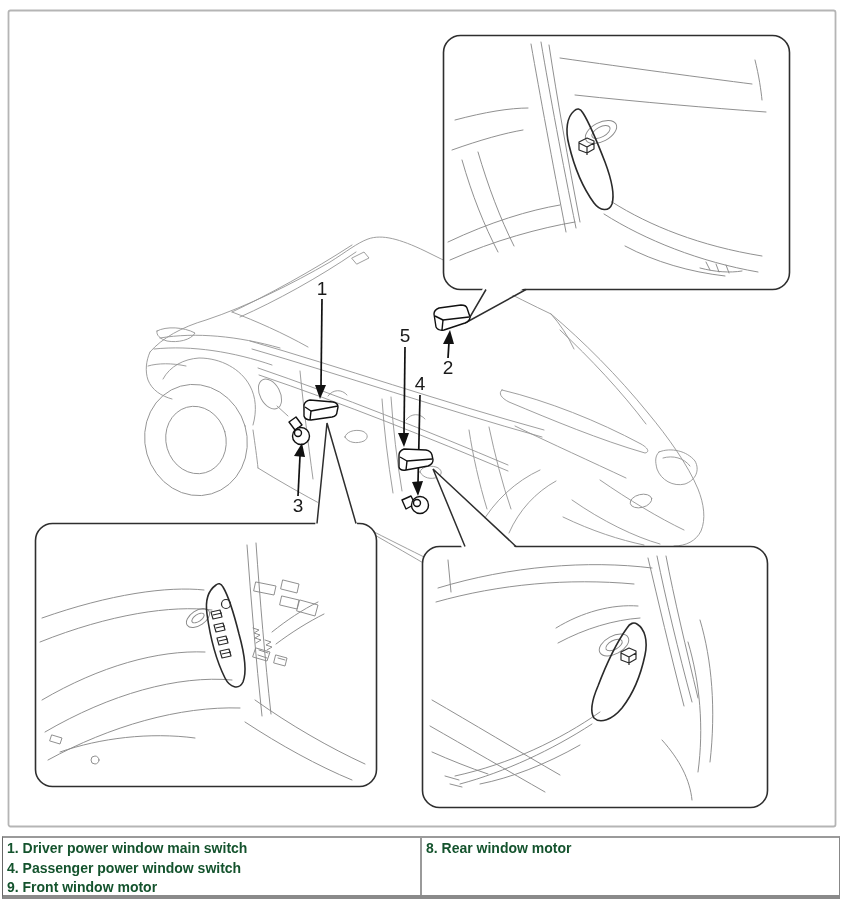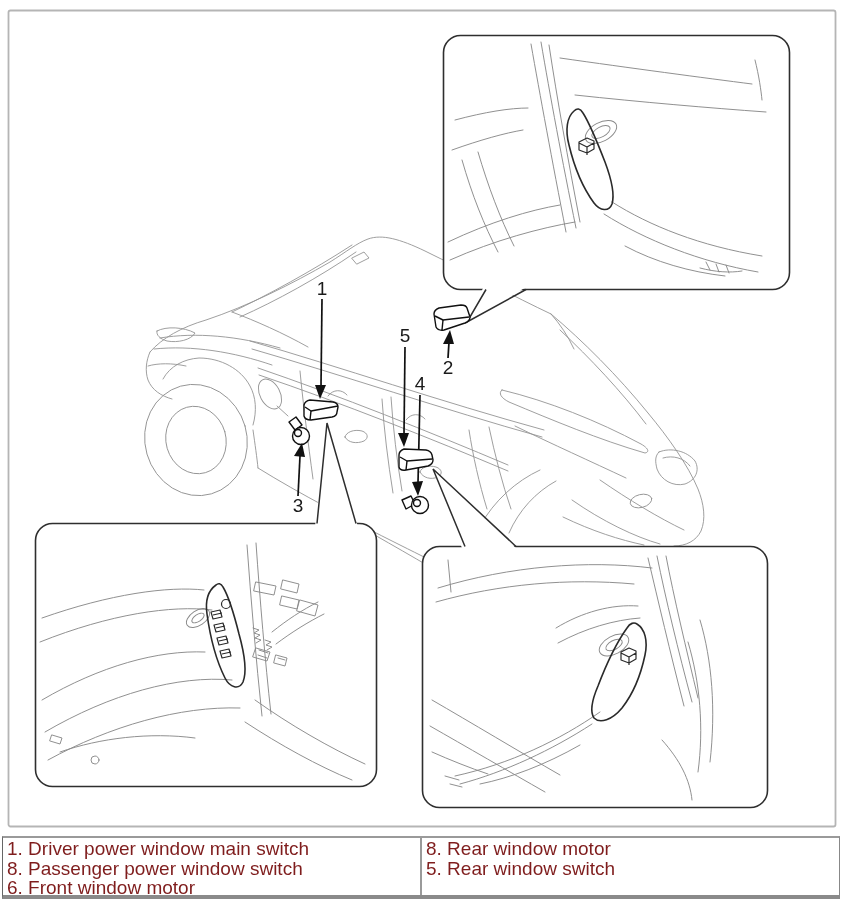--- a/index.html
+++ b/index.html
@@ -6,21 +6,21 @@
   .page{position:relative;width:844px;height:910px;background:#fff;
         font-family:"Liberation Sans",sans-serif;overflow:hidden;}
   .diagram-svg{position:absolute;left:0;top:0;}
   svg text{font-family:"Liberation Sans",sans-serif;font-size:19px;fill:#1a1a1a;}
   .legend{position:absolute;left:2px;top:836px;width:836px;height:57px;
           border-top:2px solid #9a9a9a;border-left:1px solid #666;
           border-right:1px solid #888;border-bottom:4px solid #8a8a8a;
           display:flex;background:#fff;}
   .legend-col{flex:1;padding:1px 0 0 4px;}
   .legend-col.first{border-right:2px solid #9a9a9a;}
-  .legend-item{font-size:19px;line-height:19.5px;color:#7f1d1d;white-space:nowrap;}
+  .legend-item{font-size:14px;line-height:19.5px;color:#14532d;white-space:nowrap;font-weight:bold;}
 </style>
 </head>
 <body>
 
 <div class="page">
 
 <svg class="diagram-svg" width="844" height="832" viewBox="0 0 844 832">
 
   <rect x="8.5" y="10.5" width="827" height="816" rx="2" fill="none" stroke="#b5b5b5" stroke-width="1.8"></rect>
 
@@ -265,22 +265,21 @@
     <text x="448" y="374">2</text>
     <text x="298" y="512">3</text>
     <text x="420" y="390">4</text>
     <text x="405" y="342">5</text>
   </g>
 </svg>
 
 <div class="legend">
   <div class="legend-col first">
     <div class="legend-item">1. Driver power window main switch</div>
-    <div class="legend-item">8. Passenger power window switch</div>
-    <div class="legend-item">6. Front window motor</div>
+    <div class="legend-item">4. Passenger power window switch</div>
+    <div class="legend-item">9. Front window motor</div>
   </div>
   <div class="legend-col">
     <div class="legend-item">8. Rear window motor</div>
-    <div class="legend-item">5. Rear window switch</div>
   </div>
 </div>
 
 </div>
 
 </body></html>

